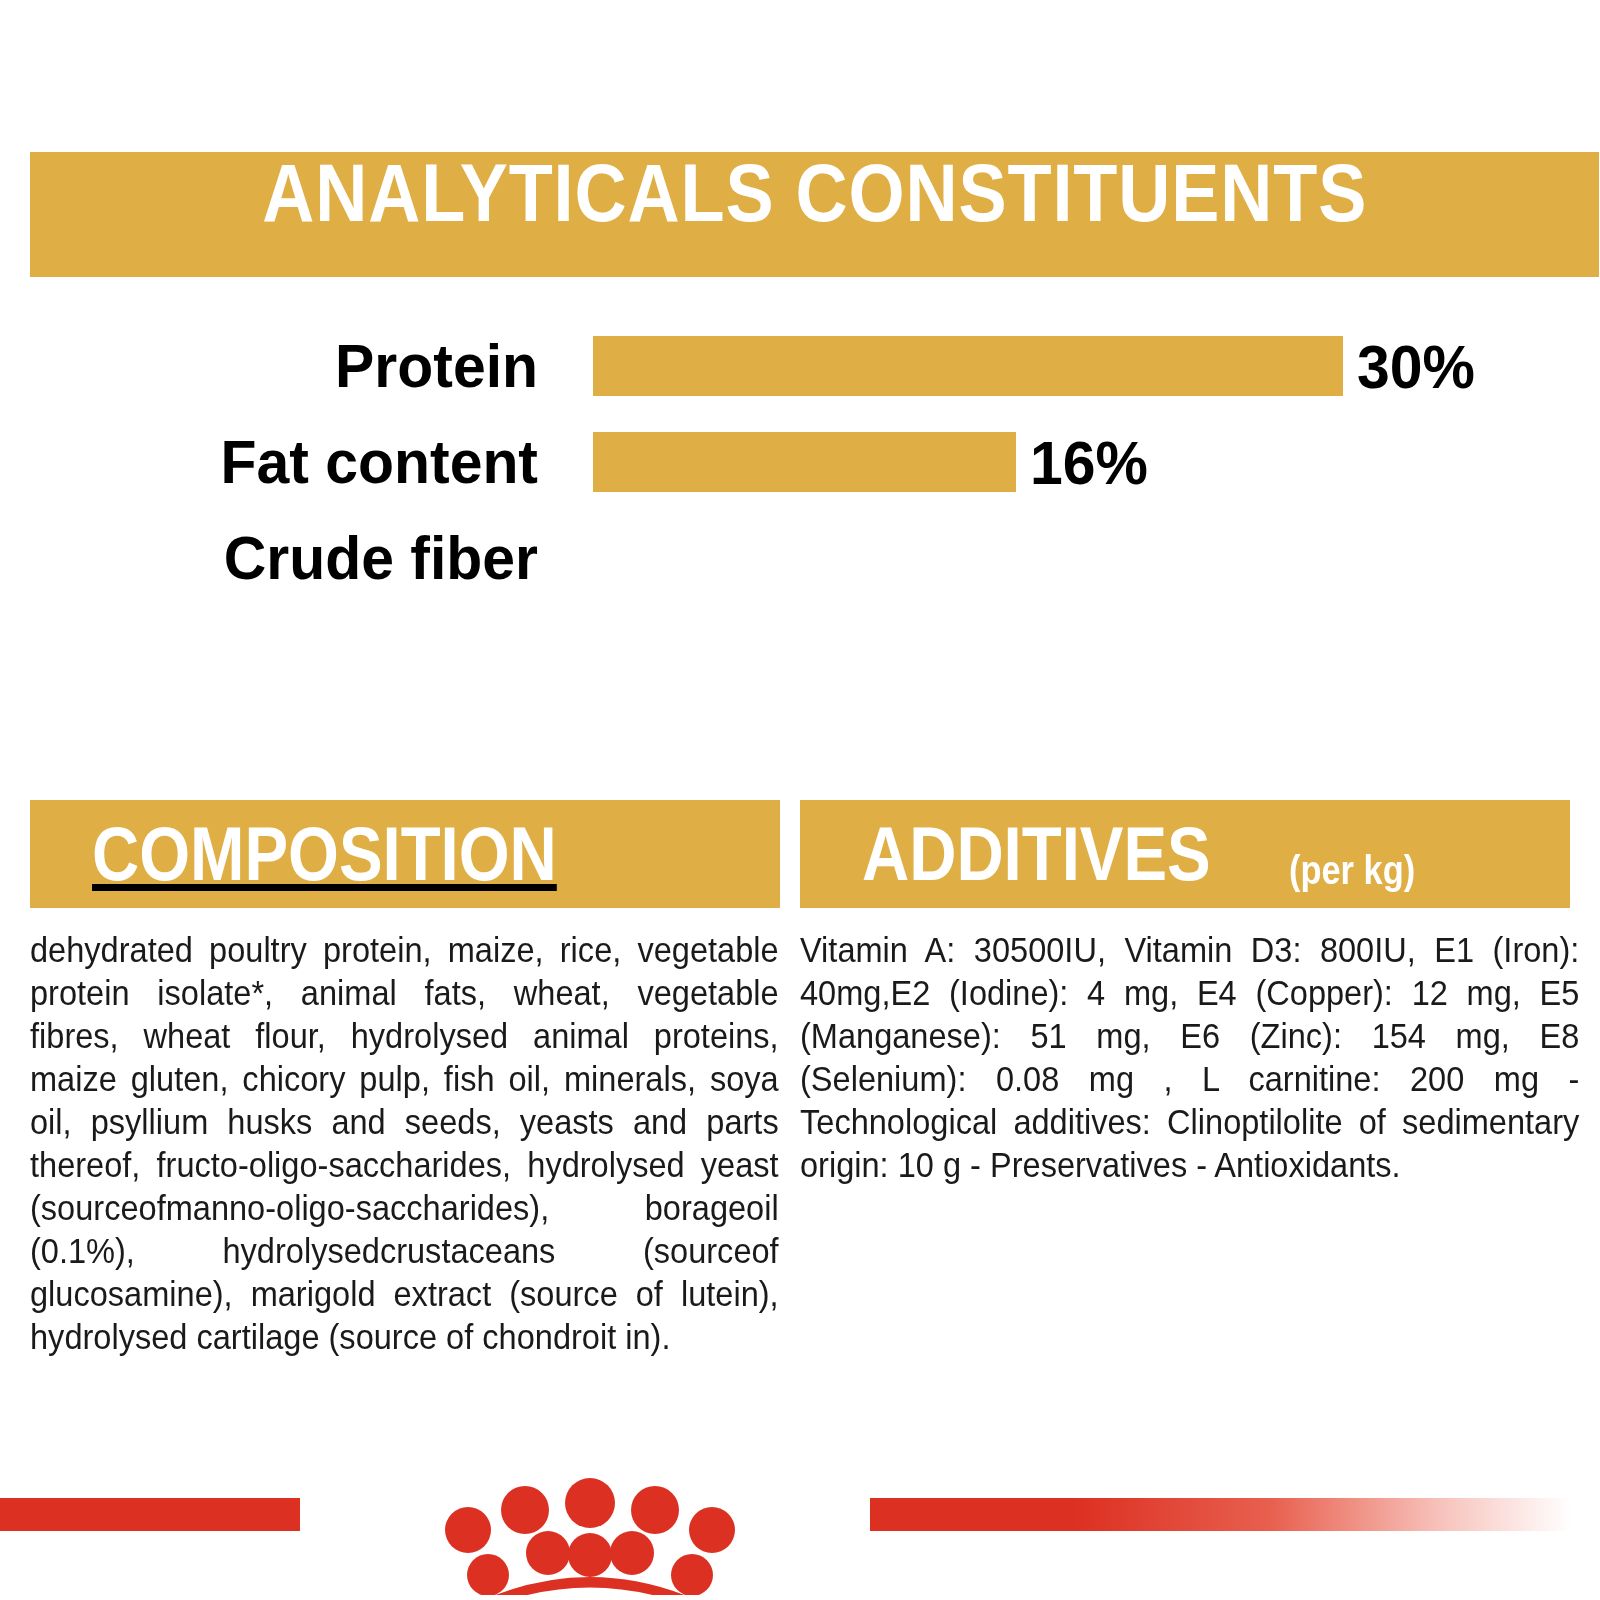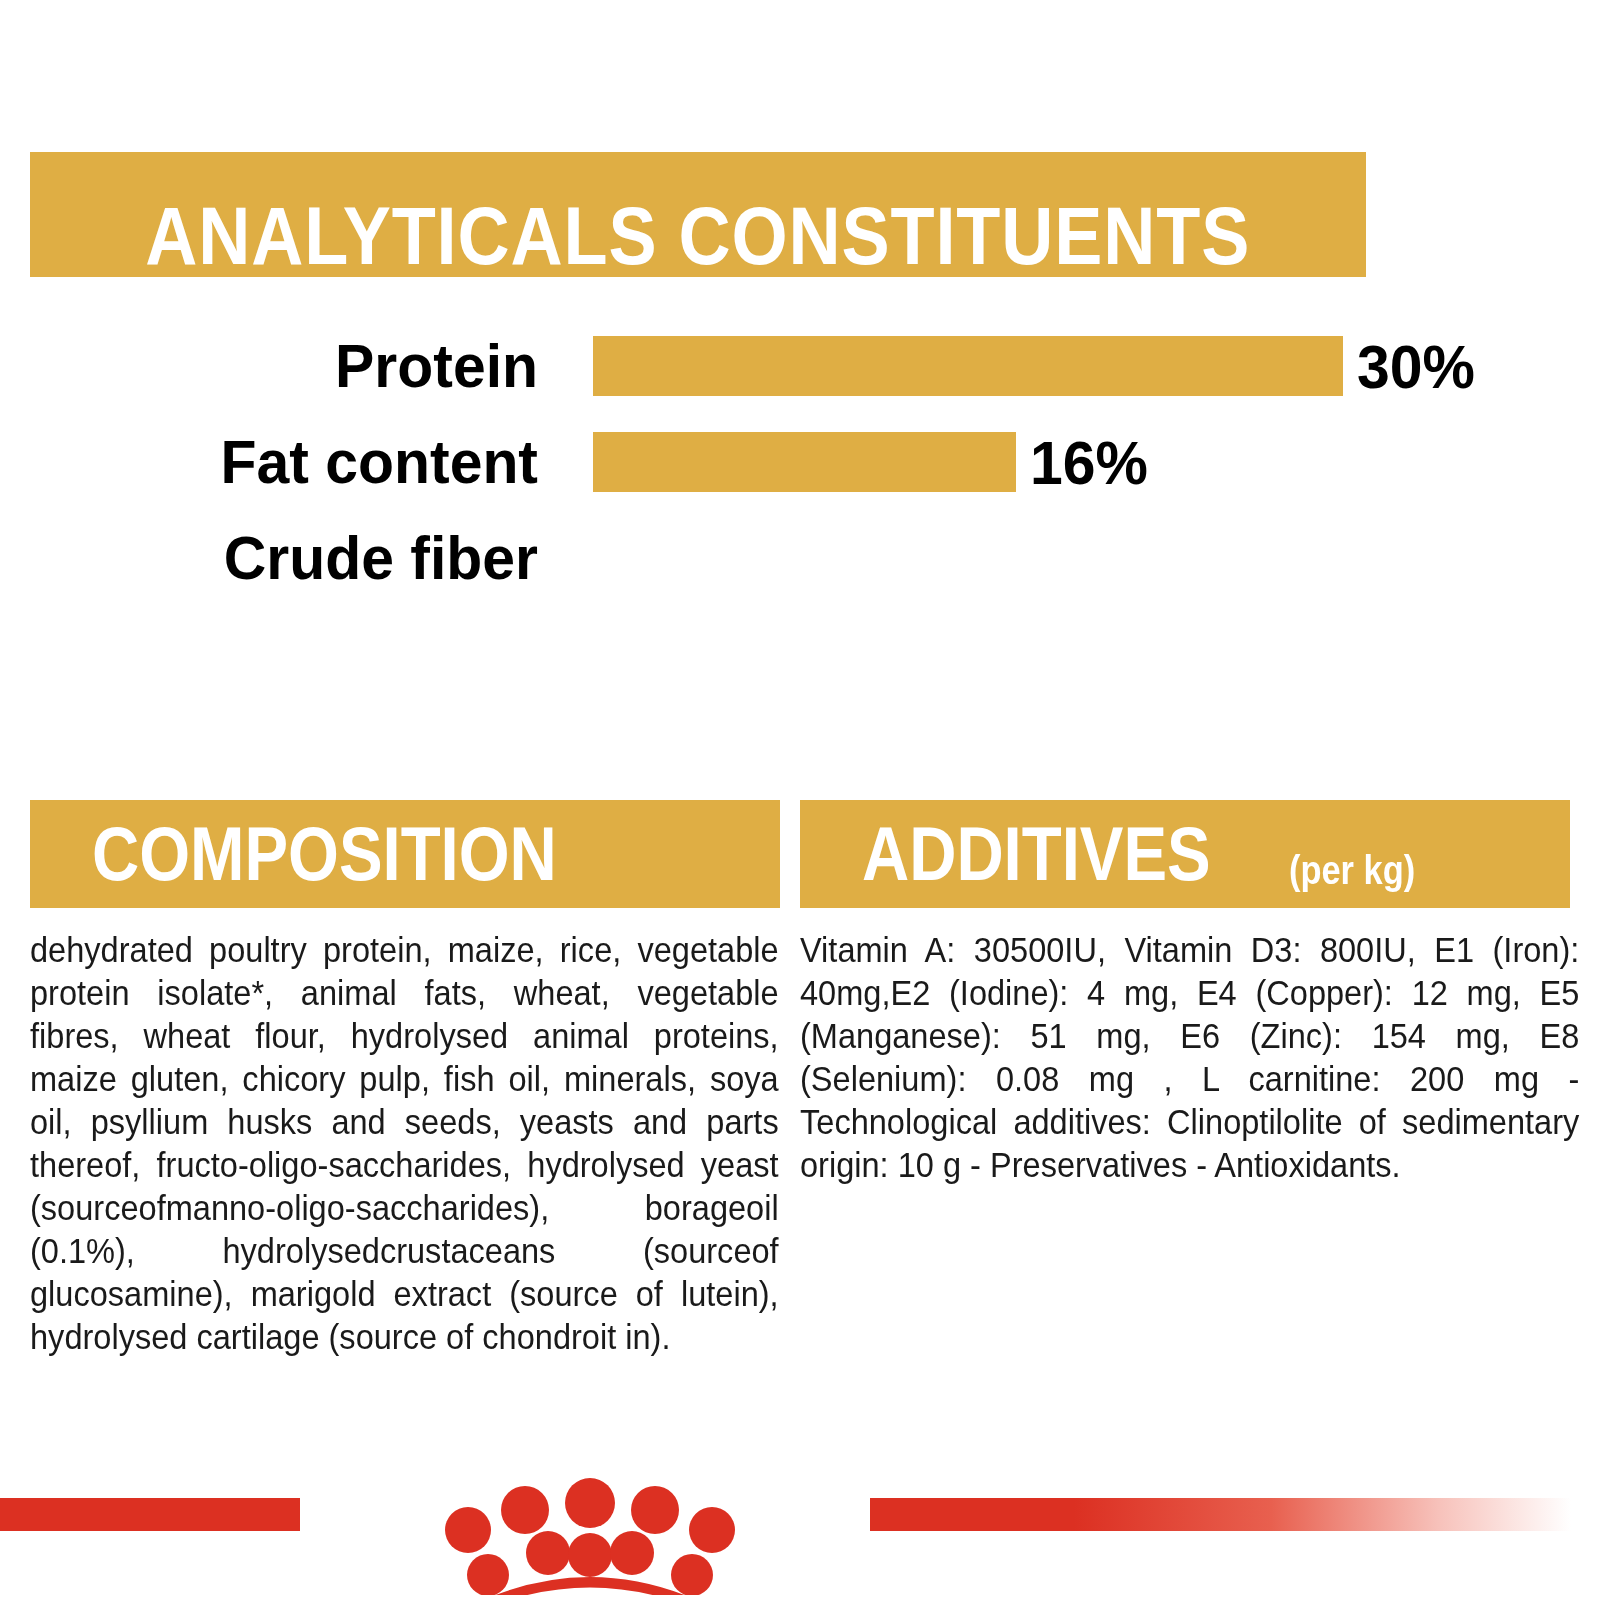--- a/index.html
+++ b/index.html
@@ -9,24 +9,24 @@
     font-family:"Liberation Sans", sans-serif;
     position:relative;
     overflow:hidden;
     -webkit-font-smoothing:antialiased;
   }
 
   
   .top-banner{
     position:absolute;
     left:30px; top:152px;
-    width:1336px; height:125px;
+    width:1569px; height:125px;
     background:#DFAE44;
     display:flex;
-    align-items:flex-end;
+    align-items:flex-start;
     justify-content:center;
   }
   .top-banner .title{
     color:#ffffff;
     font-family:"Liberation Sans", sans-serif;
     font-weight:bold;
     font-size:82px;
     letter-spacing:1px;
     line-height:1;
     transform:scaleX(0.88);
@@ -85,21 +85,21 @@
 
   
   .section-banner{
     position:absolute;
     height:108px;
     background:#DFAE44;
     display:flex;
     align-items:center;
     overflow:hidden;
   }
-  #comp-banner{ left:30px; top:800px; width:750px; }
+  #comp-banner{ left:30px; top:800px; width:750px;text-decoration:underline; }
   #add-banner { left:800px; top:800px; width:770px;gap:18px; }
 
   .section-title{
     color:#ffffff;
     font-weight:bold;
     font-size:76px;
     line-height:1;
     margin-left:62px;
     white-space:nowrap;
     transform:scaleX(0.86);

